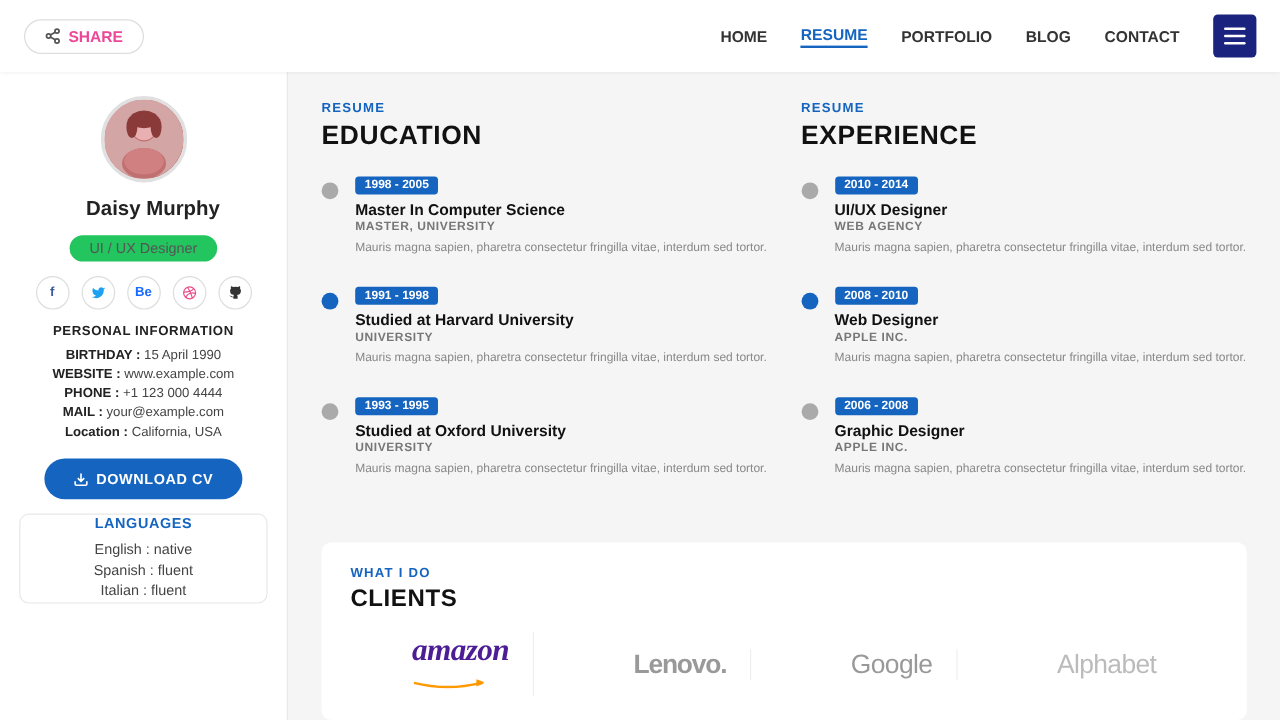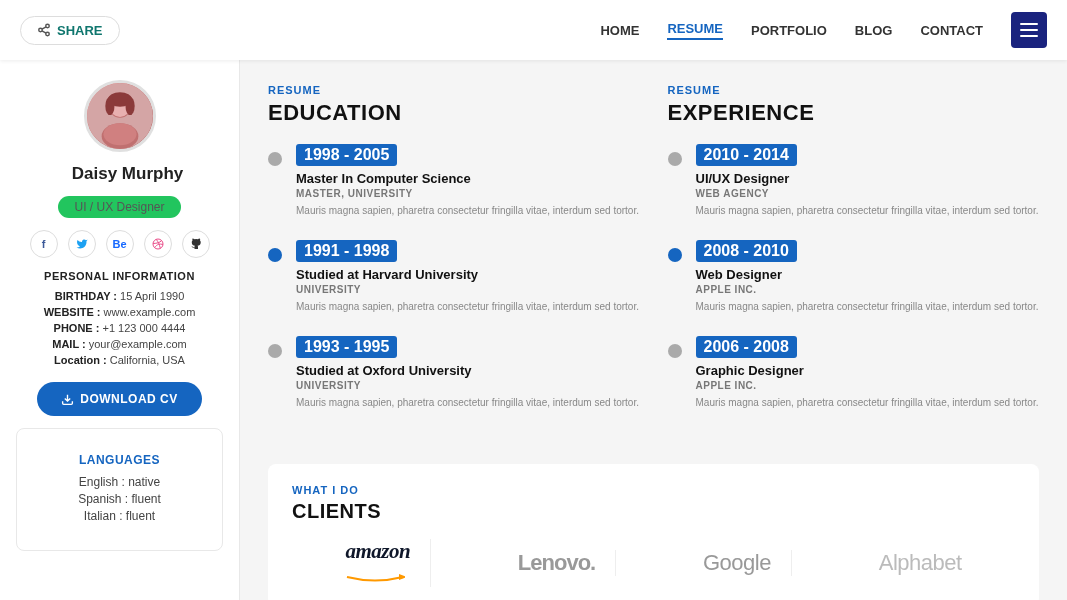--- a/index.html
+++ b/index.html
@@ -29,21 +29,21 @@
     }
     .share-btn {
       display: flex;
       align-items: center;
       gap: 6px;
       border: 1px solid #ddd;
       border-radius: 20px;
       padding: 6px 16px;
       font-size: 13px;
       font-weight: 600;
-      color: #0f766e;
+      color: #ec4899;
       background: #fff;
       cursor: pointer;
     }
     .topnav-right {
       display: flex;
       align-items: center;
       gap: 28px;
     }
     .nav-link {
       font-size: 13px;
@@ -187,21 +187,21 @@
       gap: 6px;
       letter-spacing: 0.5px;
       width: 80%;
       justify-content: center;
     }
 
     .card {
       background: #fff;
       border-radius: 8px;
       border: 1px solid #e8e8e8;
-      padding: 24px;
+      padding: 0;
       width: 100%;
     }
     .card-title {
       font-size: 12px;
       font-weight: 700;
       color: #1565c0;
       text-align: center;
       margin-bottom: 8px;
       letter-spacing: 0.5px;
     }
@@ -260,21 +260,21 @@
     .timeline-dot.active {
       background: #1565c0;
     }
     .timeline-content {
       flex: 1;
     }
     .timeline-badge {
       display: inline-block;
       background: #1565c0;
       color: #fff;
-      font-size: 16px;
+      font-size: 10px;
       font-weight: 700;
       padding: 2px 8px;
       border-radius: 3px;
       margin-bottom: 5px;
     }
     .timeline-title {
       font-size: 13px;
       font-weight: 700;
       color: #111;
       margin-bottom: 2px;
@@ -514,21 +514,21 @@
 
     </div>
 
     <div class="clients-section">
       <div class="clients-header">
         <div class="section-tag">WHAT I DO</div>
         <div class="section-title" style="font-size:20px;margin-bottom:4px;">CLIENTS</div>
       </div>
       <div class="clients-logos">
         <div class="client-logo amazon">
-          <div style="font-family: Georgia, serif; font-style: italic; font-size:21px; font-weight:700; color:#0f172a;">amazon</div>
+          <div style="font-family: Georgia, serif; font-style: italic; font-size:26px; font-weight:700; color:#4c1d95;">amazon</div>
           <svg width="60" height="10" viewBox="0 0 60 10">
             <path d="M2 5 Q30 12 58 5" stroke="#FF9900" stroke-width="2" fill="none"></path>
             <polygon points="54,2 62,5 54,8" fill="#FF9900"></polygon>
           </svg>
         </div>
         <div class="client-logo lenovo">
           <span style="font-size:22px; font-weight:700; color:#999; letter-spacing:-1px;">Lenovo.</span>
         </div>
         <div class="client-logo google">
           <span style="font-size:22px; font-weight:400; color:#999;">Google</span>

